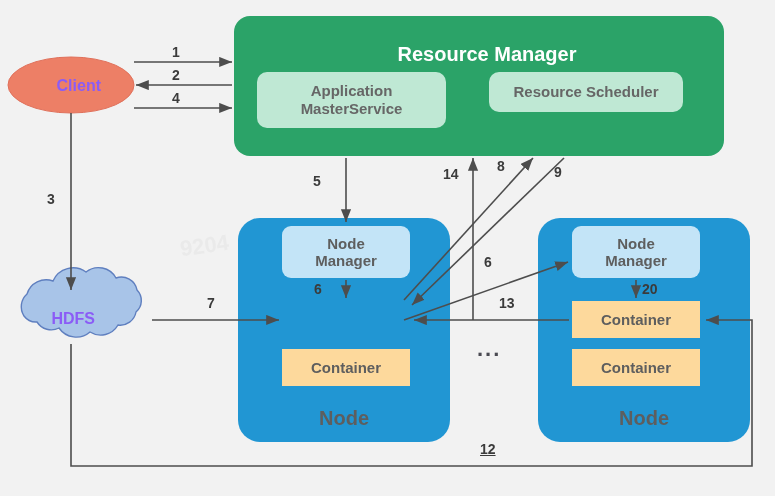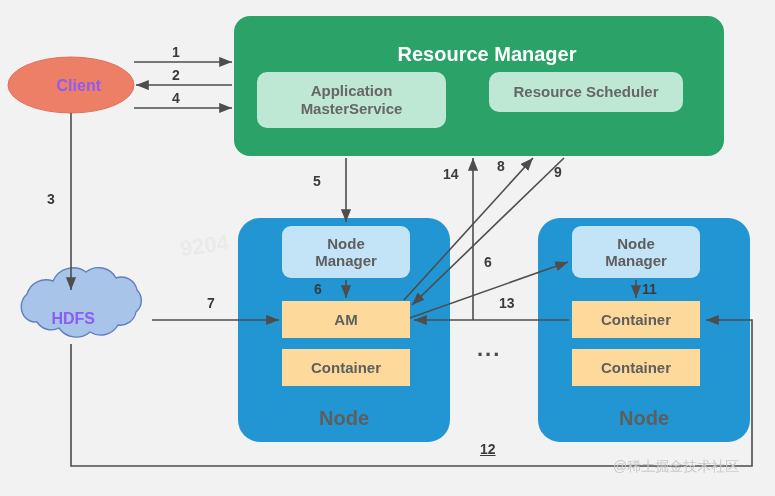--- a/index.html
+++ b/index.html
@@ -168,23 +168,20 @@
 
   <div class="client-label" style="left:41px; top:77px; width:60px;">Client</div>
   <div class="hdfs-label" style="left:35px; top:310px; width:60px;">HDFS</div>
 
   <div class="node-box" style="left:238px; top:218px; width:212px; height:224px;"></div>
   <div class="inner-box nm-box" style="left:282px; top:226px; width:128px; height:52px;">
     <div>
       <span>Node</span><br>
       <span>Manager</span>
     </div>
-  </div>
-  <div class="inner-box am-box" style="left:282px; top:301px; width:128px; height:37px;">
-    <span>AM</span>
   </div>
   <div class="inner-box ct-box" style="left:282px; top:349px; width:128px; height:37px;">
     <span>Container</span>
   </div>
   <div class="node-label" style="left:238px; top:407px; width:212px;">Node</div>
 
   <div class="node-box" style="left:538px; top:218px; width:212px; height:224px;"></div>
   <div class="inner-box nm-box" style="left:572px; top:226px; width:128px; height:52px;">
     <div>
       <span>Node</span><br>
@@ -228,20 +225,19 @@
   <div class="step-label" style="left:172px; top:44px;">1</div>
   <div class="step-label" style="left:172px; top:67px;">2</div>
   <div class="step-label" style="left:172px; top:90px;">4</div>
   <div class="step-label" style="left:47px;  top:191px;">3</div>
   <div class="step-label" style="left:313px; top:173px;">5</div>
   <div class="step-label" style="left:314px; top:281px;">6</div>
   <div class="step-label" style="left:207px; top:295px;">7</div>
   <div class="step-label" style="left:497px; top:158px;">8</div>
   <div class="step-label" style="left:554px; top:164px;">9</div>
   <div class="step-label" style="left:484px; top:254px;">6</div>
-  <div class="step-label" style="left:642px; top:281px;">11</div>
+  <div class="step-label" style="left:642px; top:281px;">20</div>
   <div class="step-label" style="left:480px; top:441px;text-decoration:underline;">12</div>
   <div class="step-label" style="left:499px; top:295px;">13</div>
   <div class="step-label" style="left:443px; top:166px;">14</div>
 
-  <div class="watermark" style="left:613px; top:458px;">@稀土掘金技术社区</div>
 
 </div>
 
 </body></html>

